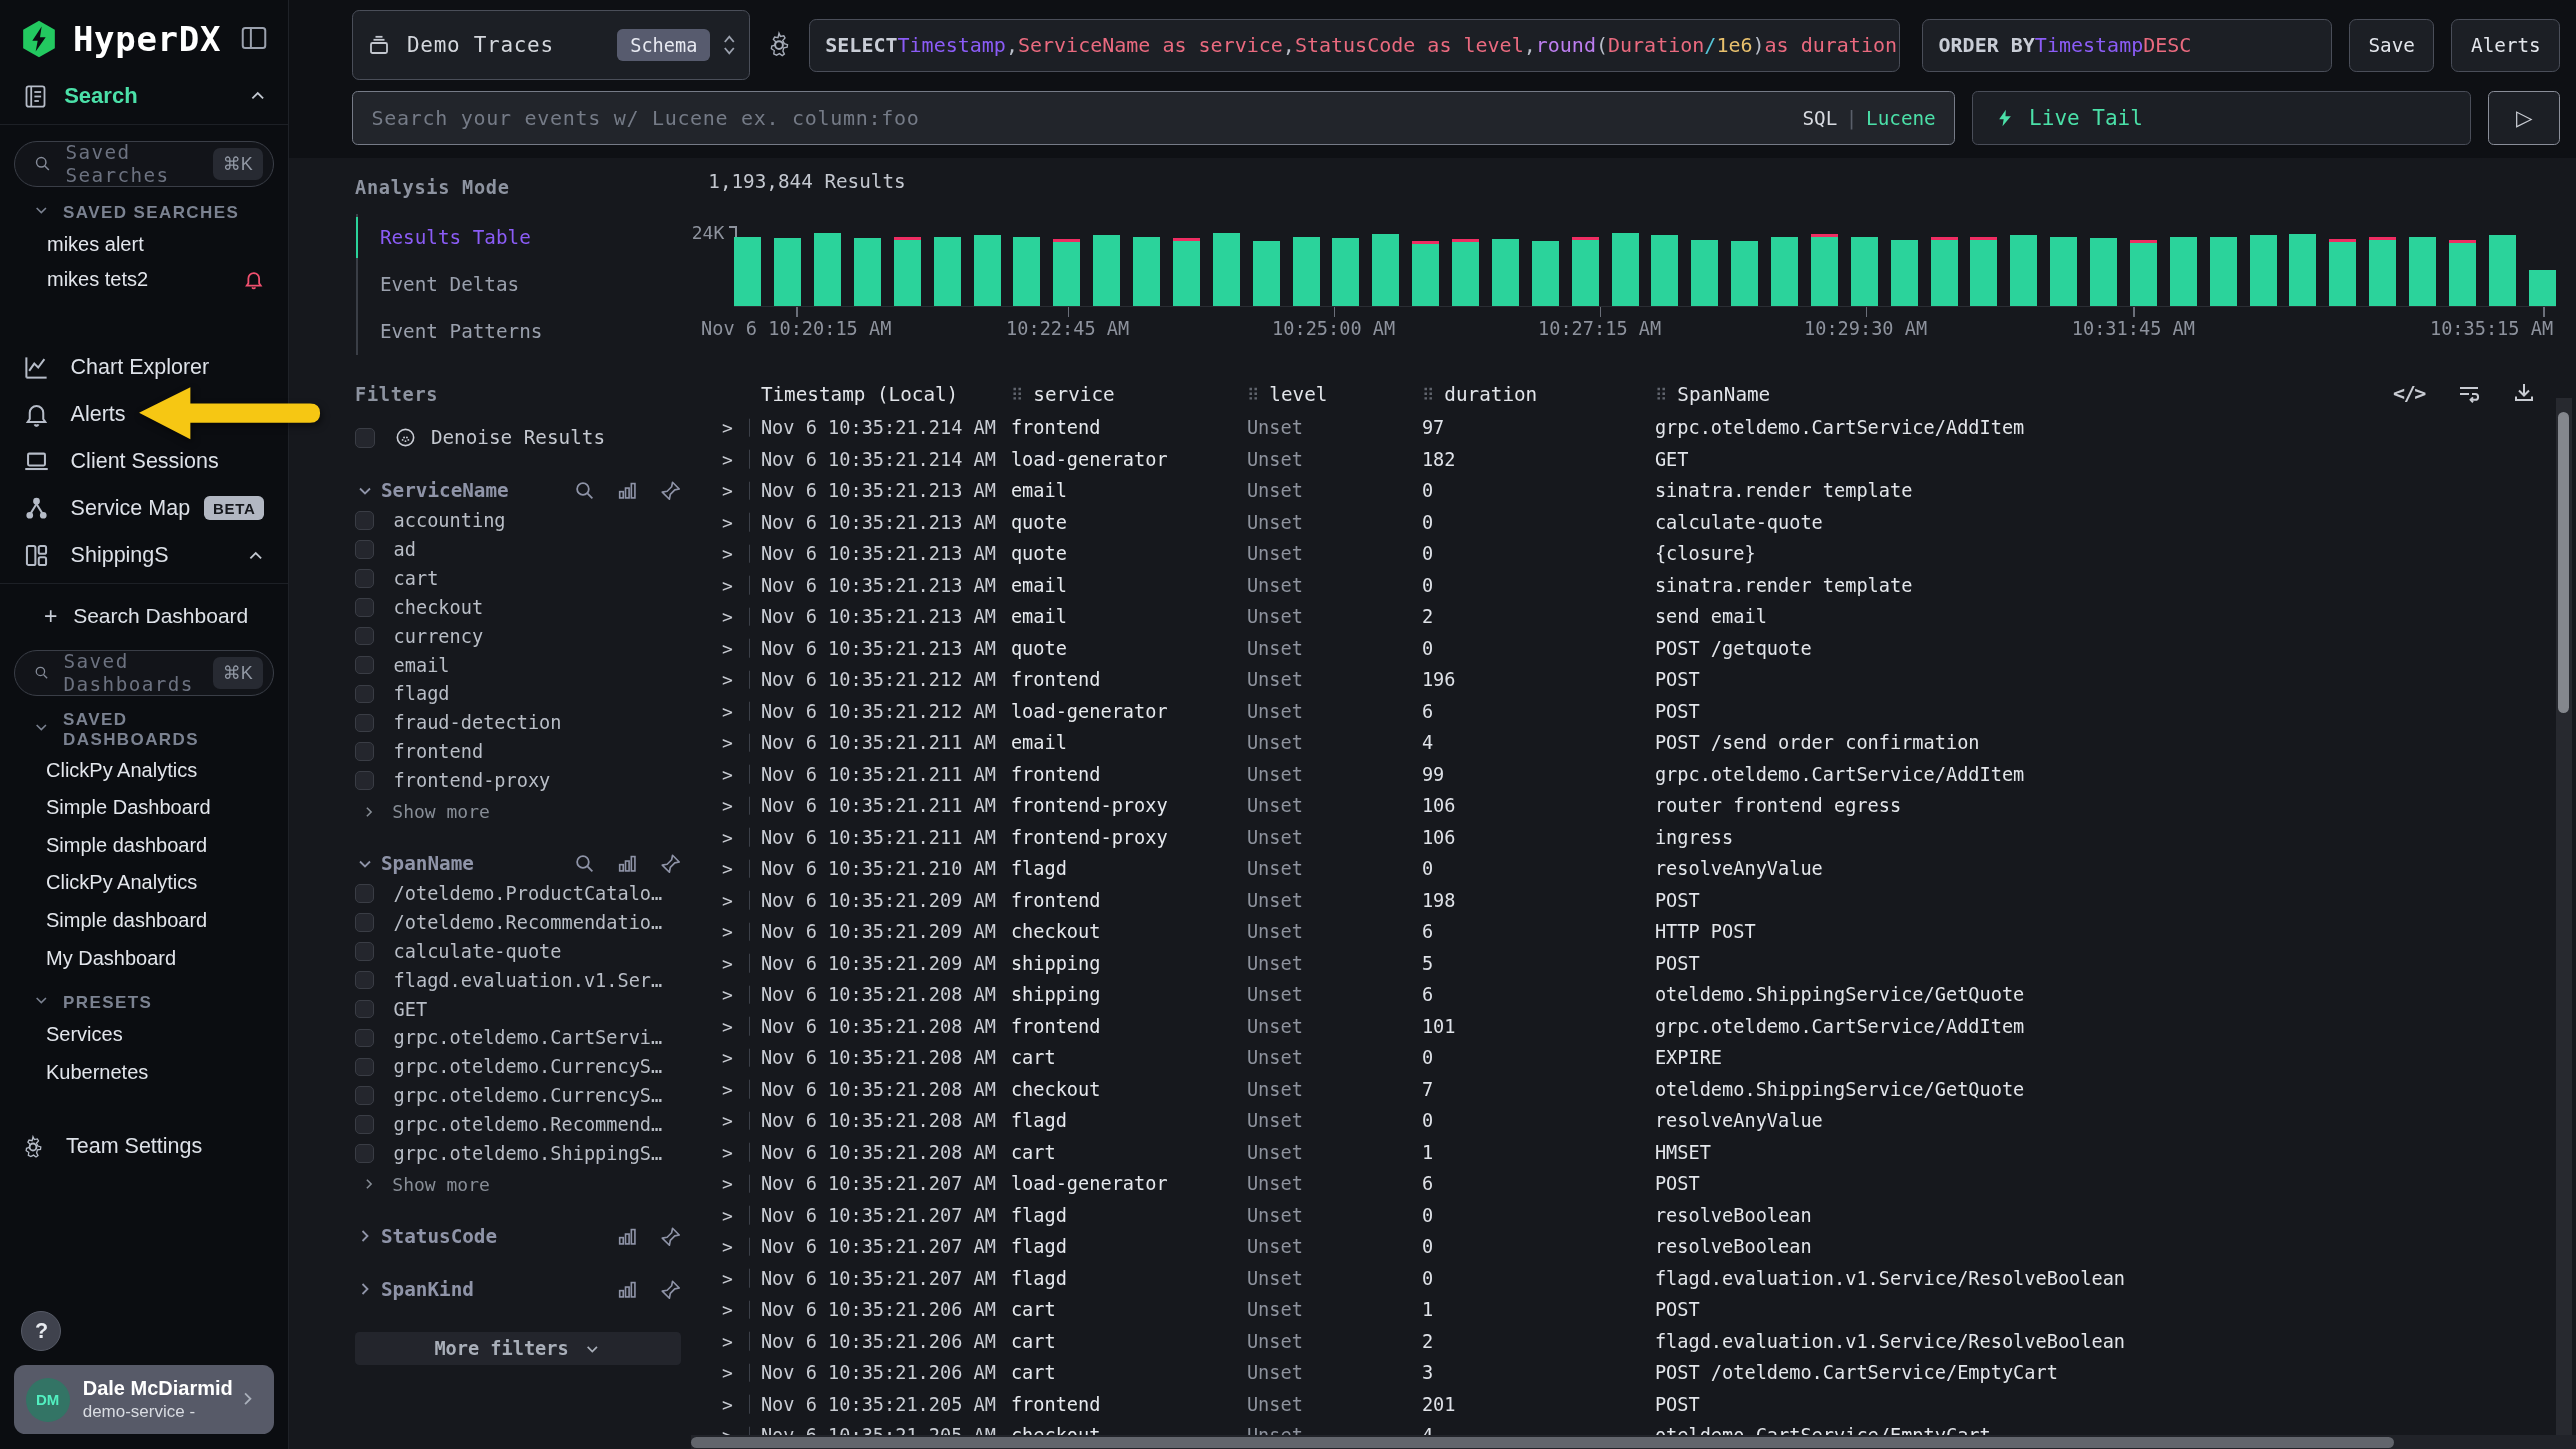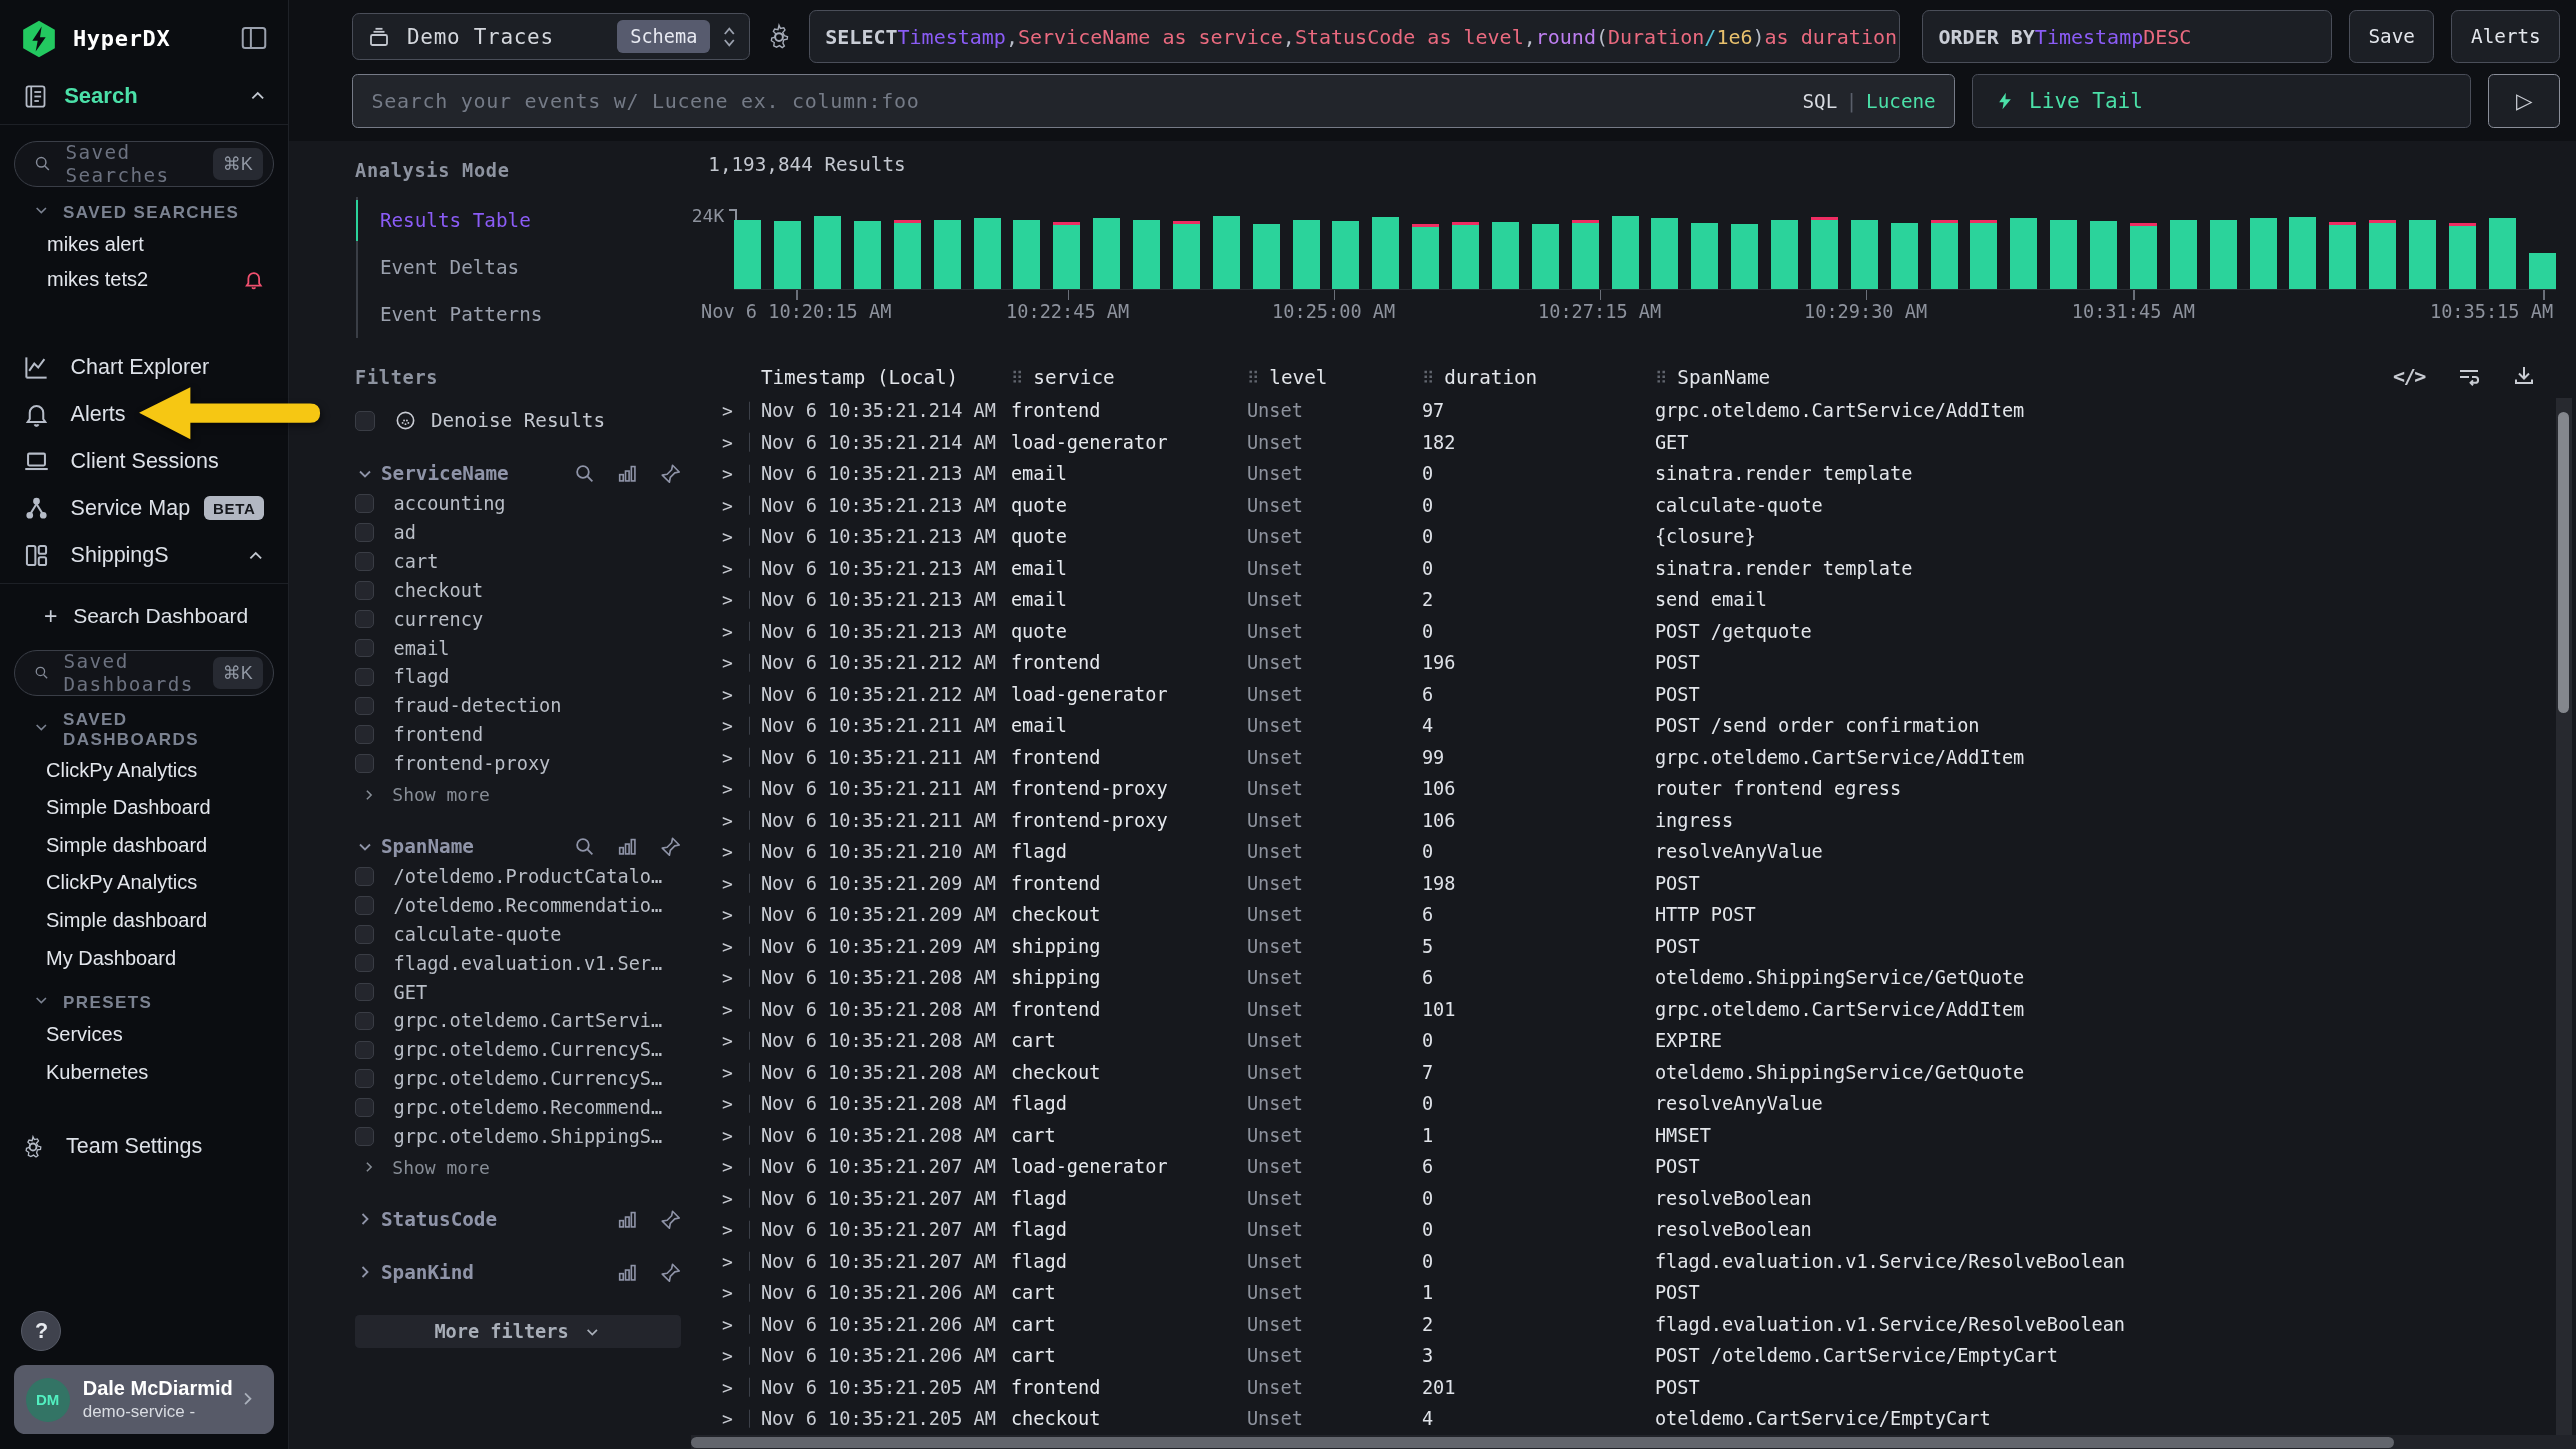--- a/index.html
+++ b/index.html
@@ -18,21 +18,21 @@
     --red:#ee2d62;
   }
   *{box-sizing:border-box;margin:0;padding:0}
   body{width:2576px;height:1450px;background:#000;font-family:var(--sans);overflow:hidden}
   .app{position:relative;width:2576px;height:1450px;display:flex;background:var(--bg-top);overflow:hidden}
 
   
   .sidebar{width:289px;flex:none;background:var(--bg-side);border-right:1.4px solid #1f2228;display:flex;flex-direction:column;overflow:hidden}
   .sb-top{display:flex;align-items:center;padding:18.6px 18.6px 13px 18.6px}
   .logo-hex{width:40px;height:40px;flex:none}
-  .logo-title{margin-left:14.3px;font-family:var(--mono);font-weight:bold;font-size:22px;color:#fff;letter-spacing:0.7px}
+  .logo-title{margin-left:14.3px;font-family:var(--mono);font-weight:bold;font-size:34px;color:#fff;letter-spacing:0.7px}
   .panel-toggle{margin-left:auto;color:#9aa0ad}
   .sb-search-row{display:flex;align-items:center;padding:11.4px 20px 14.3px 21.5px;border-bottom:1.4px solid #1d2026}
   .sb-search-row .lbl{margin-left:15.7px;font-size:22px;font-weight:bold;color:var(--green)}
   .sb-search-row .chev{margin-left:auto;color:#c3c8d1}
   .sb-pill{margin:15.7px 14.3px 0;height:46px;border:1.4px solid #3a3e47;border-radius:24px;background:#121419;display:flex;align-items:center;padding:0 10px 0 18.6px}
   .sb-pill .ph{margin-left:14.3px;font-family:var(--mono);font-size:19.3px;color:#6c7280;letter-spacing:1.4px}
   .sb-pill .kbd{margin-left:auto;background:#272a32;border-radius:7.2px;padding:5px 10px;font-size:18px;color:#9299a5}
   .sb-sect{display:flex;align-items:center;gap:13px;margin:14.3px 20px 1.4px 31.5px;font-size:17px;font-weight:bold;color:#7b8291;letter-spacing:1.4px}
   .sb-sect .chev{color:#7b8291}
   .sb-saved-item{display:flex;align-items:center;padding:6.4px 24px 6.4px 47px;font-size:20px;color:#e3e6ec;cursor:pointer}
@@ -57,21 +57,21 @@
   .u-meta{margin-left:13px;min-width:0}
   .u-name{font-size:20px;font-weight:bold;color:#fff;white-space:nowrap}
   .u-sub{font-size:17px;color:#d9dce2;margin-top:2.1px;white-space:nowrap}
   .u-chev{margin-left:auto;color:#aab0bb}
 
   
   .main{flex:1;display:flex;flex-direction:column;background:var(--bg-top);min-width:0}
   .tb{padding:10px 15.7px 0 63px}
   .tb-row{display:flex;align-items:center}
   .tb-row2{margin-top:11.4px}
-  .src-select{width:398px;height:47px;border:1.4px solid var(--border);border-radius:7.2px;background:var(--bg-input);display:flex;align-items:center;padding:0 10px 0 14.3px;cursor:pointer;flex:none}
+  .src-select{width:398px;height:70px;border:1.4px solid var(--border);border-radius:7.2px;background:var(--bg-input);display:flex;align-items:center;padding:0 10px 0 14.3px;cursor:pointer;flex:none}
   .src-select .dbicon{color:#c3c7cf;display:flex}
   .src-select .src-label{margin-left:15.7px;font-family:var(--mono);font-size:21px;color:#d4d7dd;letter-spacing:0.7px}
   .schema-badge{margin-left:auto;background:#575b6e;border-radius:5.7px;padding:5.7px 13px;font-family:var(--mono);font-size:18.6px;color:#e8eaf2}
   .updown{margin-left:10px;color:#9ba1ae;display:flex}
   .gear-btn{margin:0 14.3px;color:#a6acb8;display:flex;cursor:pointer}
   .sql-box{flex:1;height:53px;border:1.4px solid var(--border);border-radius:7.2px;background:var(--bg-input);display:flex;align-items:center;padding:0 15.7px;margin-right:21.5px;overflow:hidden;white-space:nowrap;font-family:var(--mono);font-size:20px;cursor:text}
   .ob-box{width:410px;flex:none;margin-right:17px}
   .tok-kw{color:#c9cdd6;font-weight:bold}
   .tok-type{color:#8b5cf6}
   .tok-id{color:#ea6a7f}

